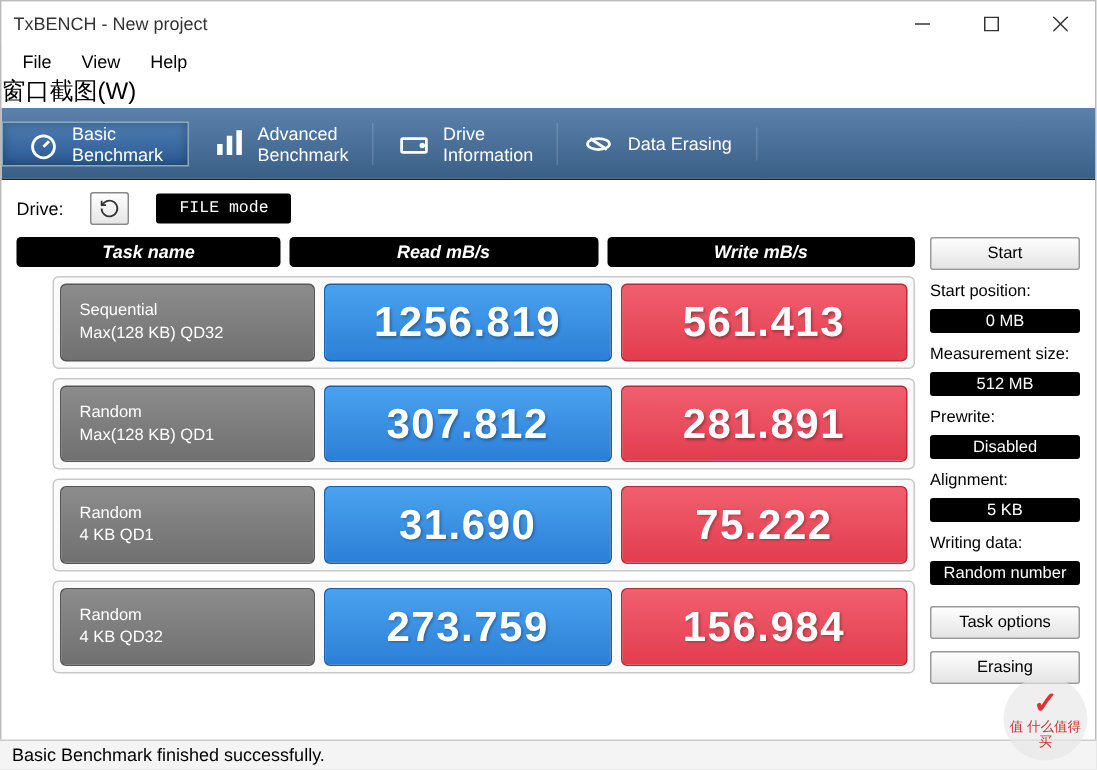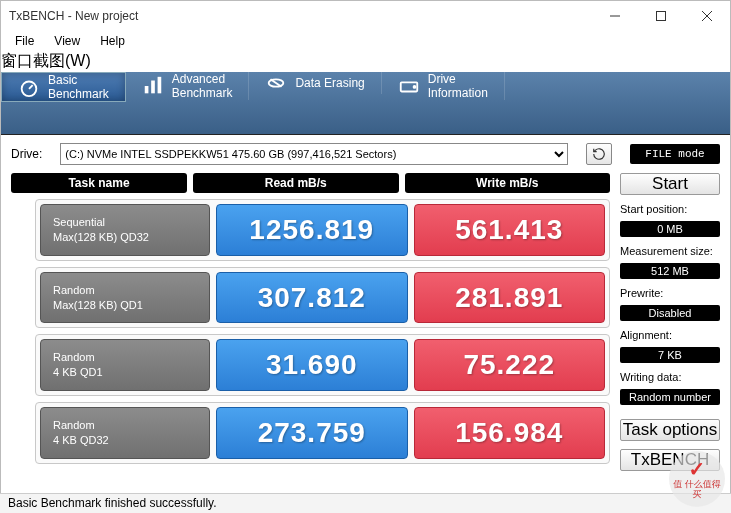--- a/index.html
+++ b/index.html
@@ -6,45 +6,45 @@
 body { background: #fff; width: 731px; height: 513px; overflow: hidden; border: 1px solid #bbb; }
 
 .titlebar { height: 30px; display: flex; align-items: center; padding-left: 8px; background: #fff; font-size: 12px; color: #333; }
 .titlebar .spacer { flex: 1; }
 .titlebar .winbtn { width: 46px; height: 30px; display: flex; align-items: center; justify-content: center; color: #333; }
 .titlebar .winbtn svg { width: 10px; height: 10px; }
 
 .menubar { height: 20px; display: flex; align-items: center; padding-left: 6px; font-size: 12px; gap: 4px; }
 .menubar span { padding: 2px 8px; }
 
-.toolbar { height: 63px; background: linear-gradient(#5b82ab, #3a5f87); display: flex; align-items: flex-start; border-bottom: 1px solid #222; }
+.toolbar { height: 48px; background: linear-gradient(#5b82ab, #3a5f87); display: flex; align-items: center; border-bottom: 1px solid #222; }
 .toolbar .tab { display: flex; align-items: center; gap: 8px; color: #fff; font-size: 12px; padding: 0 16px; border-right: 1px solid rgba(255,255,255,0.15); }
 .toolbar .tab.active { background: linear-gradient(#4f7db3, #2a5a94); box-shadow: inset 0 0 8px rgba(0,0,0,0.3); border: 1px solid #8ab; }
 .toolbar .tab .icon { width: 22px; height: 22px; display:flex; align-items:center; justify-content:center; }
 
 .driverow { display: flex; align-items: center; padding: 8px 10px; gap: 18px; font-size: 12px; }
 .driverow select { flex: 1; height: 22px; font-size: 11px; border: 1px solid #888; background: #fff; }
 .driverow .refresh { width: 26px; height: 22px; border: 1px solid #888; background: linear-gradient(#fefefe,#e6e6e6); display:flex; align-items:center; justify-content:center; border-radius:2px;}
 .filemode { width: 90px; height: 20px; background: #000; color: #fff; font-size: 11px; text-align: center; line-height: 20px; border-radius: 2px; font-family: Liberation Mono, monospace; }
 
 .content { display: flex; padding: 0 10px 6px 10px; gap: 10px; }
 .left { flex: 1; }
 .right { width: 100px; display: flex; flex-direction: column; gap: 4px; font-size: 11px; }
 
 .headerrow { display: flex; gap: 6px; margin-bottom: 6px; }
-.headerrow div { flex: 1; background: #000; color: #fff; text-align: center; font-size: 12px; font-weight: bold; padding: 3px 0; border-radius: 3px; }
+.headerrow div { flex: 1; background: #000; color: #fff; text-align: center; font-size: 12px; font-style: italic; font-weight: bold; padding: 3px 0; border-radius: 3px; }
 .headerrow .task { flex: 0 0 176px; }
 
 .benchrow { display: flex; gap: 6px; margin-bottom: 6px; border: 1px solid #c8c8c8; padding: 4px; border-radius: 4px; background: #fafafa; margin-left: 24px; }
 .taskbox { flex: 0 0 170px; background: linear-gradient(#8c8c8c, #707070); border: 1px solid #555; border-radius: 4px; color: #fff; font-size: 11px; padding: 10px 12px; line-height: 1.35; }
 .valbox { flex: 1; border-radius: 4px; color: #fff; font-family: "Arial Black", Arial, sans-serif; font-weight: 900; font-size: 28px; letter-spacing: 1px; display:flex; align-items:center; justify-content:center; text-shadow: 1px 1px 2px rgba(0,0,0,0.3); }
 .valbox.read { background: linear-gradient(#4aa2ef, #2c7fd6); border: 1px solid #1a5fa8; }
 .valbox.write { background: linear-gradient(#f15f6e, #e23d4f); border: 1px solid #b82838; }
 
-.btn { height: 22px; border: 1px solid #999; background: linear-gradient(#fefefe,#e4e4e4); border-radius: 2px; font-size: 17px; text-align: center; }
+.btn { height: 22px; border: 1px solid #999; background: linear-gradient(#fefefe,#e4e4e4); border-radius: 2px; font-size: 11px; text-align: center; }
 .lbl { font-size: 11px; margin-top: 4px; }
 .valpill { background: #000; color: #fff; text-align: center; font-size: 11px; padding: 2px 0; border-radius: 2px; margin-top: 2px; }
 
 .status { position: absolute; bottom: 0; left: 0; right: 0; height: 20px; padding: 2px 8px; font-size: 12px; border-top: 1px solid #ccc; background: #f4f4f4; }
 
 .watermark { position:absolute; right:6px; bottom:6px; width:56px; height:56px; border-radius:50%; background:rgba(230,230,230,0.65); display:flex; align-items:center; justify-content:center; font-size:9px; color:#c33; text-align:center; line-height:1.1; pointer-events:none; }
 .watermark .check { color:#d33; font-size:20px; font-weight:bold; }
 </style>
 </head>
 <body>
@@ -100,45 +100,44 @@
         </svg>
       </div>
     <div>
         <div>Advanced</div>
         <div>Benchmark</div>
       </div>
   </div>
   <div class="tab">
     <div class="icon">
         <svg viewBox="0 0 24 24" fill="none" stroke="#fff" stroke-width="2">
-          <path d="M4 12 A8 4 0 1 0 20 12 A8 4 0 1 0 4 12"></path>
-          <path d="M6 8 L18 16"></path>
-        </svg>
-      </div>
-    <div>
-        <div>Data Erasing</div>
-      </div>
-  </div>
-  <div class="tab">
-    <div class="icon">
-        <svg viewBox="0 0 24 24" fill="none" stroke="#fff" stroke-width="2">
           <rect x="3" y="8" width="18" height="10" rx="1"></rect>
           <circle cx="18" cy="13" r="1" fill="#fff"></circle>
         </svg>
       </div>
     <div>
         <div>Drive</div>
         <div>Information</div>
       </div>
   </div>
+  <div class="tab">
+    <div class="icon">
+        <svg viewBox="0 0 24 24" fill="none" stroke="#fff" stroke-width="2">
+          <path d="M4 12 A8 4 0 1 0 20 12 A8 4 0 1 0 4 12"></path>
+          <path d="M6 8 L18 16"></path>
+        </svg>
+      </div>
+    <div>
+        <div>Data Erasing</div>
+      </div>
+  </div>
 </div>
 
 <div class="driverow">
   <span>Drive:</span>
-  <select><option>(C:) NVMe INTEL SSDPEKKW51  475.60 GB (997,416,521 Sectors)</option></select>
   <div class="refresh">
     <svg width="14" height="14" viewBox="0 0 24 24" fill="none" stroke="#333" stroke-width="2">
         <path d="M3 12a9 9 0 1 0 3-6.7L3 8"></path>
         <polyline points="3 3 3 8 8 8"></polyline>
       </svg>
   </div>
   <div class="filemode">FILE mode</div>
 </div>
 
 <div class="content">
@@ -172,25 +171,25 @@
 
   <div class="right">
     <button class="btn">Start</button>
     <div class="lbl">Start position:</div>
     <div class="valpill">0 MB</div>
     <div class="lbl">Measurement size:</div>
     <div class="valpill">512 MB</div>
     <div class="lbl">Prewrite:</div>
     <div class="valpill">Disabled</div>
     <div class="lbl">Alignment:</div>
-    <div class="valpill">7 KB</div>
+    <div class="valpill">5 KB</div>
     <div class="lbl">Writing data:</div>
     <div class="valpill">Random number</div>
     <button class="btn" style="margin-top:10px">Task options</button>
-    <button class="btn" style="margin-top:4px">TxBENCH</button>
+    <button class="btn" style="margin-top:4px">Erasing</button>
   </div>
 </div>
 
 <div class="status">Basic Benchmark finished successfully.</div>
 
 <div class="watermark">
     <div><span class="check">✓</span><br><span>值 什么值得买</span></div>
   </div>
 
 </body></html>

